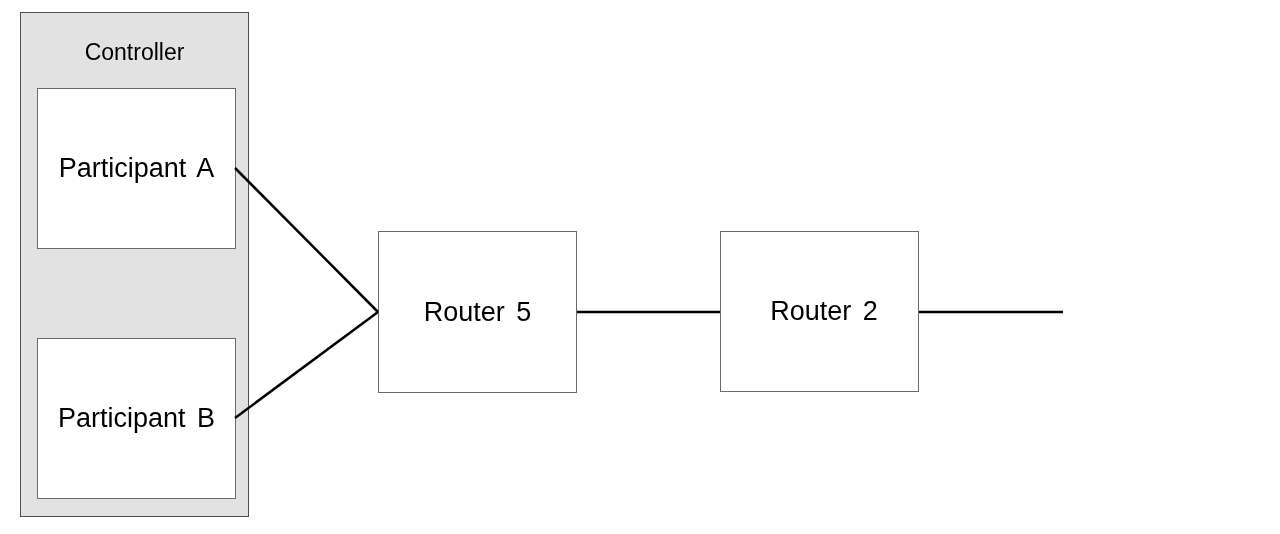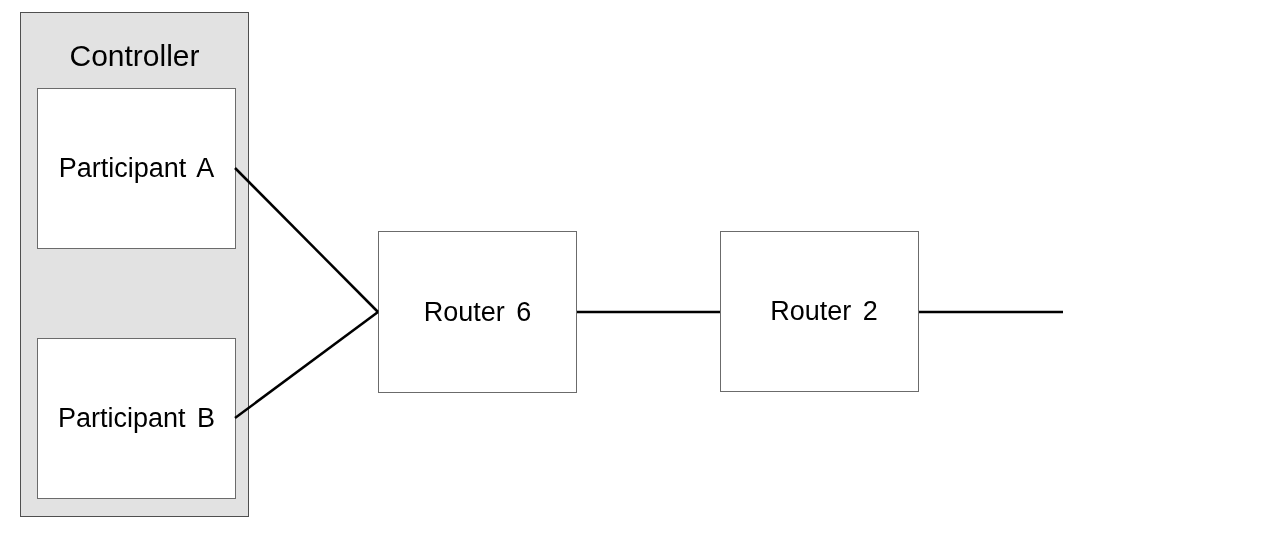--- a/index.html
+++ b/index.html
@@ -21,21 +21,21 @@
     box-sizing: border-box;
     background: var(--group-fill, #e2e2e2);
     border: 1.5px solid var(--group-border, #4f4f4f);
   }
   .group-label {
     position: absolute;
     top: 28px;
     left: 0;
     width: 100%;
     text-align: center;
-    font-size: 30px;
+    font-size: 23px;
     line-height: 1;
     word-spacing: 3px;
   }
   .node {
     position: absolute;
     box-sizing: border-box;
     background: var(--node-fill, #ffffff);
     border: 1.3px solid var(--node-border, #6b6b6b);
     display: flex;
     align-items: center;
@@ -71,21 +71,21 @@
     <div class="node geo-participant-b">
       <span>Participant B</span>
     </div>
 
     <div class="node geo-participant-a">
       <span>Participant A</span>
     </div>
   </div>
 
   <div class="node geo-router-1">
-    <span>Router 6</span>
+    <span>Router 5</span>
   </div>
 
   <div class="node geo-router-2">
     <span>Router 2</span>
   </div>
 
 
   <svg class="edge-layer" viewBox="0 0 1280 534" xmlns="http://www.w3.org/2000/svg">
       <line x1="235" y1="168" x2="378" y2="312" stroke="#000000" stroke-width="2.5"></line>
       <line x1="235" y1="418" x2="378" y2="312" stroke="#000000" stroke-width="2.5"></line>

